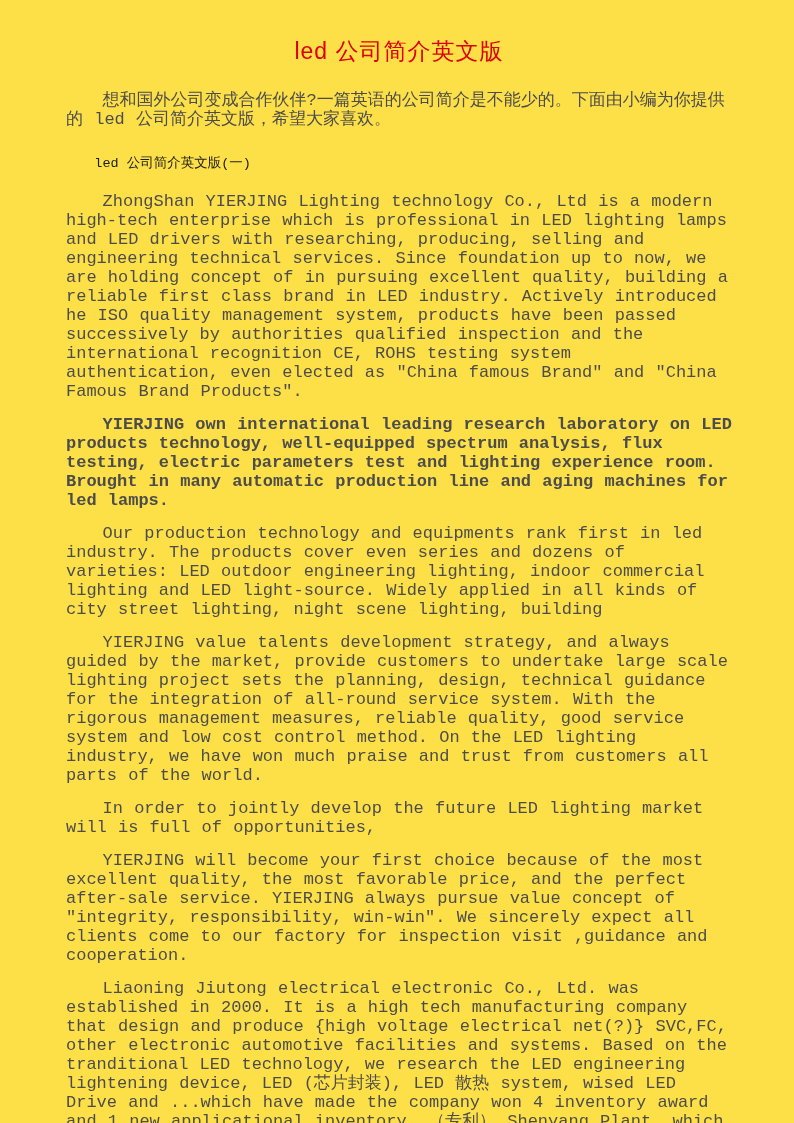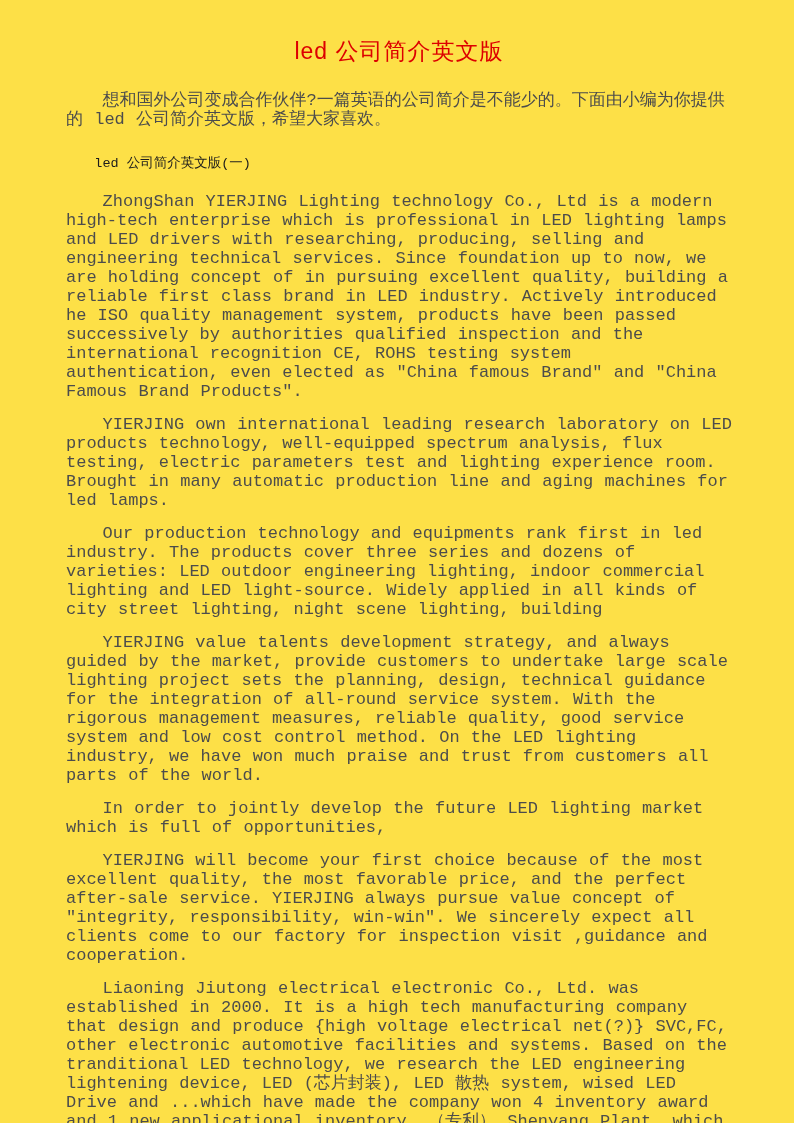--- a/index.html
+++ b/index.html
@@ -52,27 +52,27 @@
 <div class="page">
 
   <h1 class="doc-title" style="color: rgb(221, 0, 0);">led 公司简介英文版</h1>
 
   <p class="intro" style="color: rgb(76, 76, 76);">想和国外公司变成合作伙伴?一篇英语的公司简介是不能少的。下面由小编为你提供的 led 公司简介英文版，希望大家喜欢。</p>
 
   <h2 class="section-heading">led 公司简介英文版(一)</h2>
 
   <p class="body-par" style="color: rgb(76, 76, 76);">ZhongShan YIERJING Lighting technology Co., Ltd is a modern high-tech enterprise which is professional in LED lighting lamps and LED drivers with researching, producing, selling and engineering technical services. Since foundation up to now, we are holding concept of in pursuing excellent quality, building a reliable first class brand in LED industry. Actively introduced he ISO quality management system, products have been passed successively by authorities qualified inspection and the international recognition CE, ROHS testing system authentication, even elected as "China famous Brand" and "China Famous Brand Products".</p>
 
-  <p class="body-par" style="color: rgb(76, 76, 76);">YIERJING own international leading research laboratory on LED products technology, well-equipped spectrum analysis, flux testing, electric parameters test and lighting experience room. Brought in many automatic production line and aging machines for led lamps.</p>
+  <p class="body-par" style="color: rgb(76, 76, 76); font-weight: bold;">YIERJING own international leading research laboratory on LED products technology, well-equipped spectrum analysis, flux testing, electric parameters test and lighting experience room. Brought in many automatic production line and aging machines for led lamps.</p>
 
-  <p class="body-par" style="color: rgb(76, 76, 76);">Our production technology and equipments rank first in led industry. The products cover three series and dozens of varieties: LED outdoor engineering lighting, indoor commercial lighting and LED light-source. Widely applied in all kinds of city street lighting, night scene lighting, building</p>
+  <p class="body-par" style="color: rgb(76, 76, 76);">Our production technology and equipments rank first in led industry. The products cover even series and dozens of varieties: LED outdoor engineering lighting, indoor commercial lighting and LED light-source. Widely applied in all kinds of city street lighting, night scene lighting, building</p>
 
 
   <p class="body-par" style="color: rgb(76, 76, 76);">YIERJING value talents development strategy, and always guided by the market, provide customers to undertake large scale lighting project sets the planning, design, technical guidance for the integration of all-round service system. With the rigorous management measures, reliable quality, good service system and low cost control method. On the LED lighting industry, we have won much praise and trust from customers all parts of the world.</p>
 
-  <p class="body-par" style="color: rgb(76, 76, 76);">In order to jointly develop the future LED lighting market which is full of opportunities,</p>
+  <p class="body-par" style="color: rgb(76, 76, 76);">In order to jointly develop the future LED lighting market will is full of opportunities,</p>
 
   <p class="body-par" style="color: rgb(76, 76, 76);">YIERJING will become your first choice because of the most excellent quality, the most favorable price, and the perfect after-sale service. YIERJING always pursue value concept of "integrity, responsibility, win-win". We sincerely expect all clients come to our factory for inspection visit ,guidance and cooperation.</p>
 
 
   <p class="body-par" style="color: rgb(76, 76, 76);">Liaoning Jiutong electrical electronic Co., Ltd. was established in 2000. It is a high tech manufacturing company that design and produce {high voltage electrical net(?)} SVC,FC, other electronic automotive facilities and systems. Based on the tranditional LED technology, we research the LED engineering lightening device, LED (芯片封装), LED 散热 system, wised LED Drive and ...which have made the company won 4 inventory award and 1 new applicational inventory. （专利） Shenyang Plant, which is the R&amp;D Center of Jiutong, is one of the leading company in this industry in and abroad. Jiutong is making every effort to develope its product and technology, as well as management skills with the concept of power saving, environmental protecting and waste reducing. Jiutong's products is now popular with the customers in the markets, winning a highly reputation in its field. With its technology advantages, regional LED targets, digging attitude, Jiutong is now doing better to serve the society.</p>
 
 </div>
 
 </body></html>

